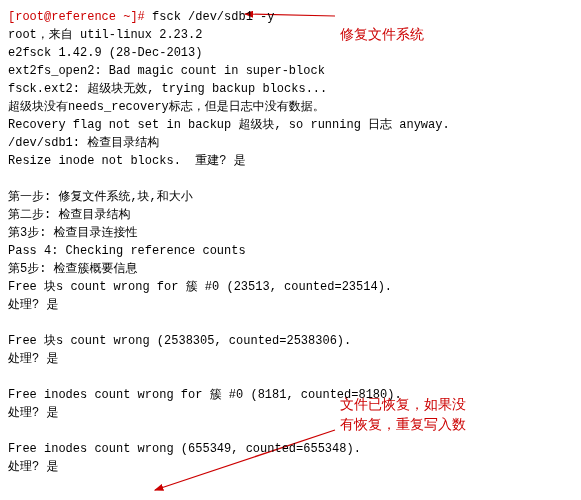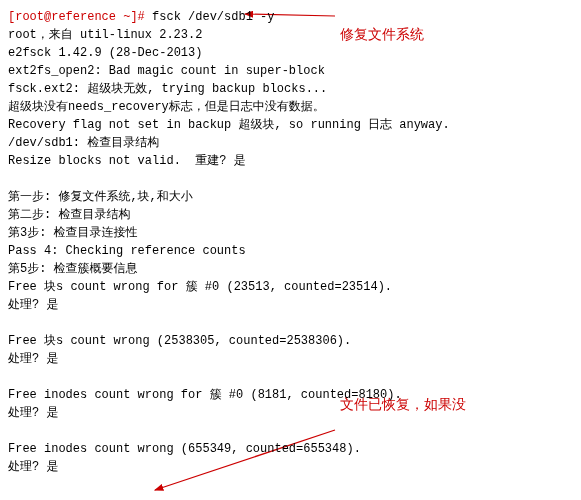--- a/index.html
+++ b/index.html
@@ -48,32 +48,32 @@
       <polygon points="0 0, 8 3, 0 6" fill="#cc0000"></polygon>
     </marker>
   </defs>
   <line x1="335" y1="16" x2="245" y2="14" stroke="#cc0000" stroke-width="1.2" marker-end="url(#arrowhead)"></line>
   <line x1="335" y1="430" x2="155" y2="490" stroke="#cc0000" stroke-width="1.2" marker-end="url(#arrowhead)"></line>
 </svg>
 
 <div class="annotation anno1">修复文件系统</div>
 <div class="annotation anno2">
   <span>文件已恢复，如果没</span><br>
-  <br>
+  <span>有恢复，重复写入数</span><br>
 </div>
 
 <div class="terminal"><span class="prompt">[root@reference ~]# </span><span>fsck /dev/sdb1 -y</span>
 <span>root，来自 util-linux 2.23.2</span>
 <span>e2fsck 1.42.9 (28-Dec-2013)</span>
 <span>ext2fs_open2: Bad magic count in super-block</span>
 <span>fsck.ext2: 超级块无效, trying backup blocks...</span>
 <span>超级块没有needs_recovery标志，但是日志中没有数据。</span>
 <span>Recovery flag not set in backup 超级块, so running 日志 anyway.</span>
 <span>/dev/sdb1: 检查目录结构</span>
-<span>Resize blocks not valid.  重建? 是</span>
+<span>Resize inode not blocks.  重建? 是</span>
 <span></span>
 <span>第一步: 修复文件系统,块,和大小</span>
 <span>第二步: 检查目录结构</span>
 <span>第3步: 检查目录连接性</span>
 <span>Pass 4: Checking reference counts</span>
 <span>第5步: 检查簇概要信息</span>
 <span>Free 块s count wrong for 簇 #0 (23513, counted=23514).</span>
 <span>处理? 是</span>
 <span></span>
 <span>Free 块s count wrong (2538305, counted=2538306).</span>

